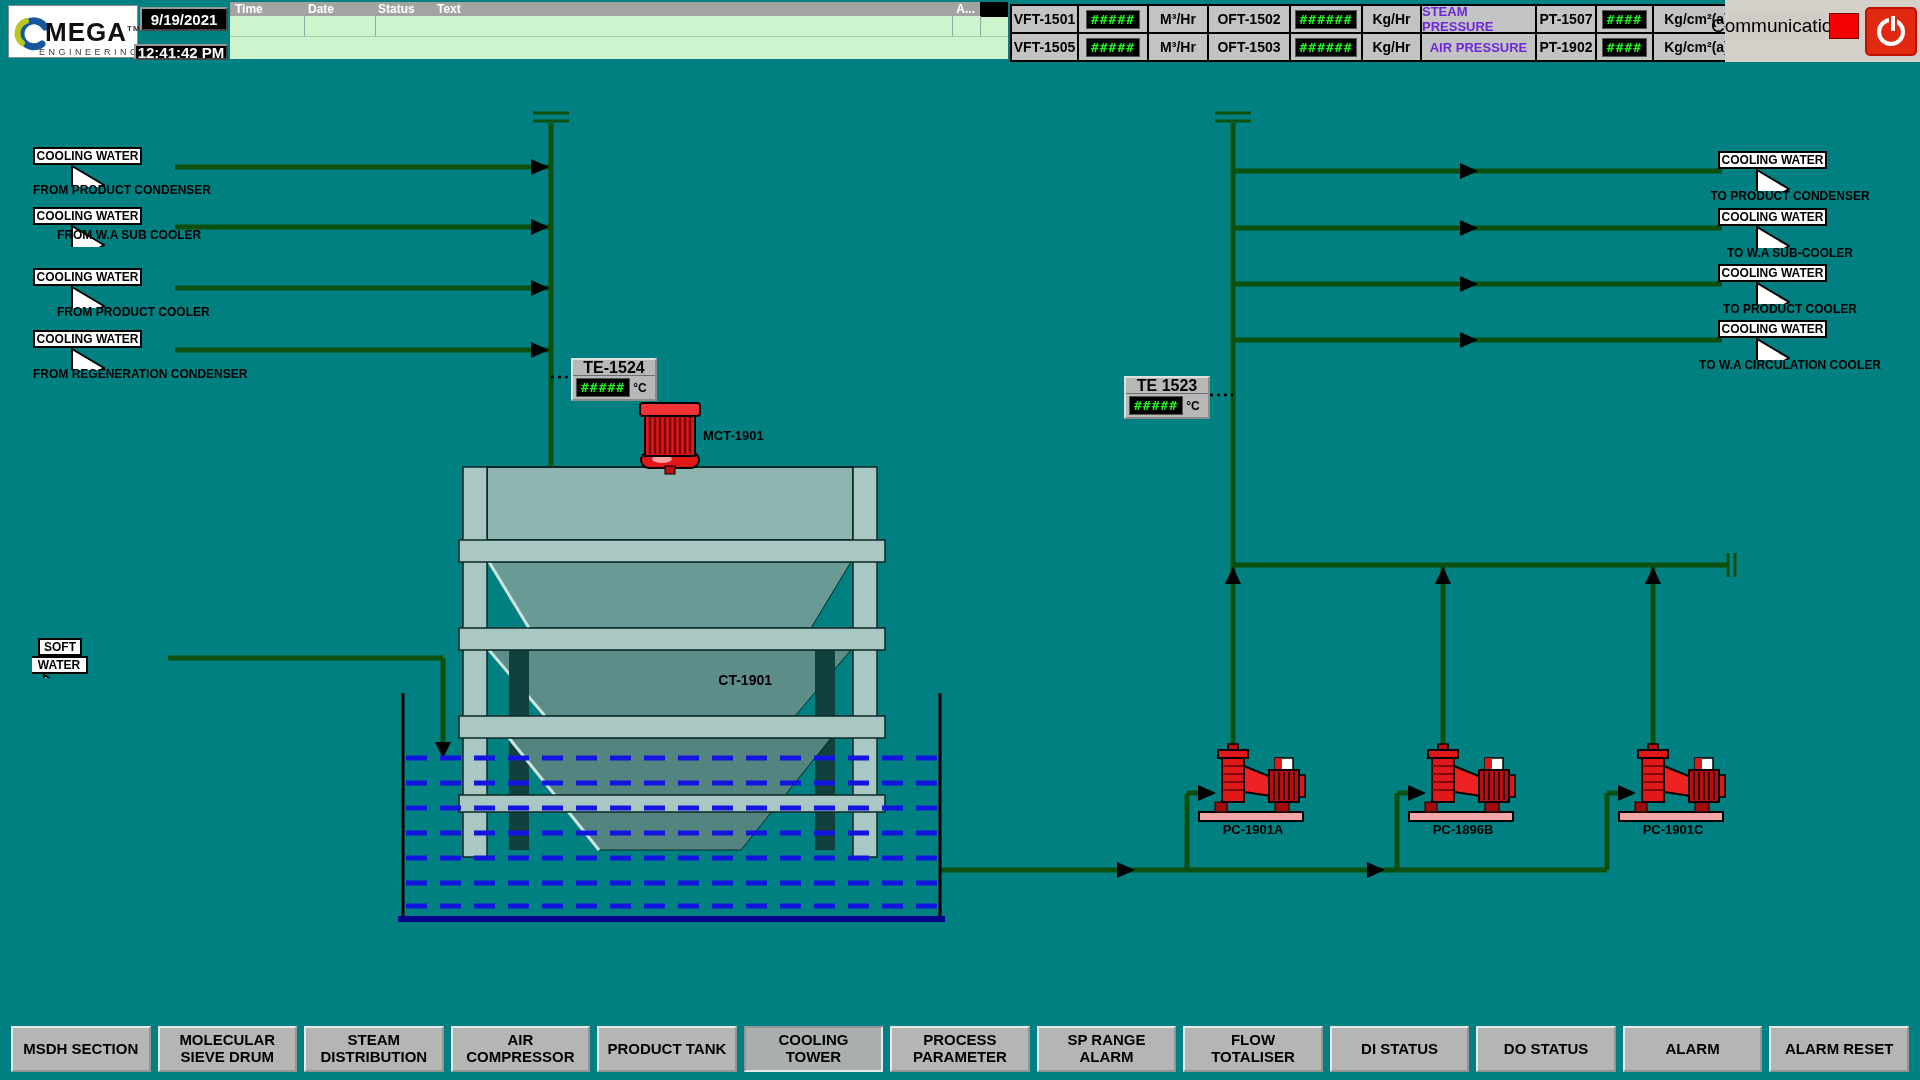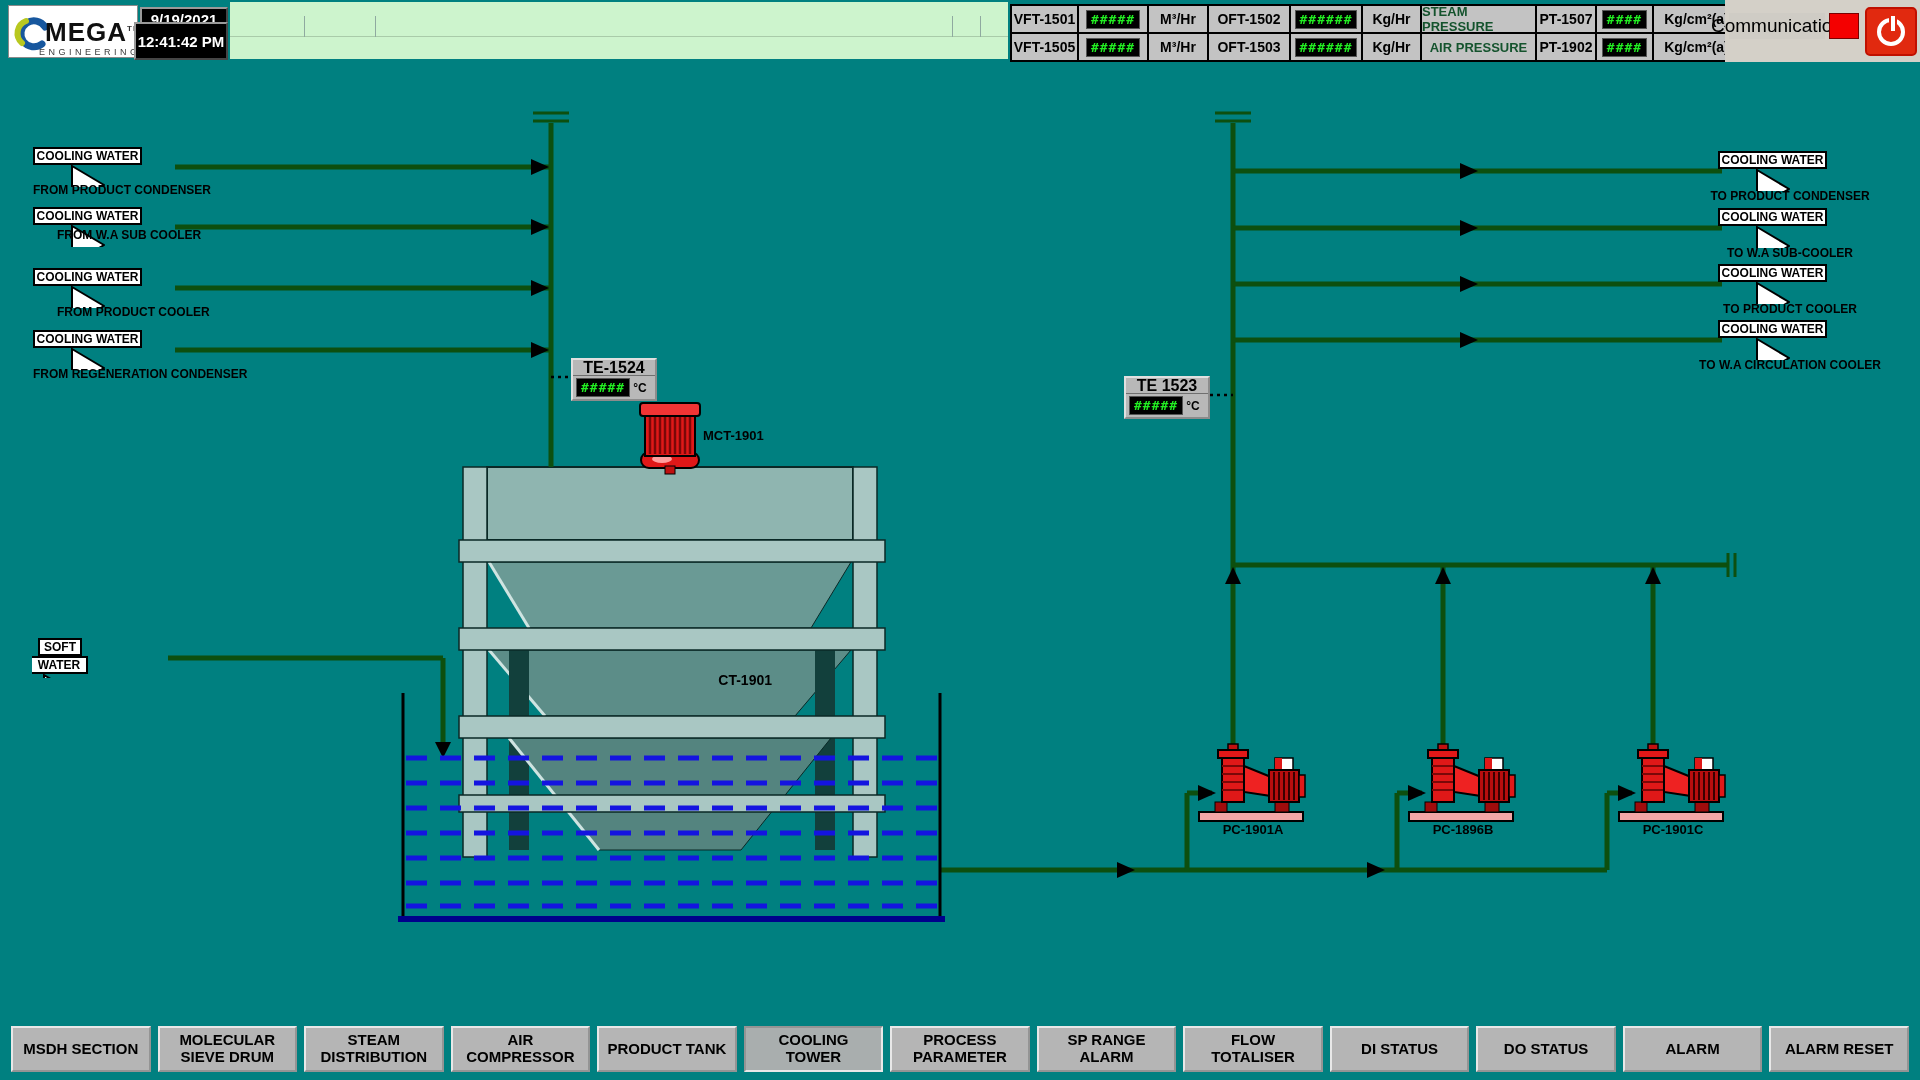--- a/index.html
+++ b/index.html
@@ -9,38 +9,38 @@
 
   
   #top-bar { left:0; top:0; width:1920px; height:62px; background:#008080; }
   #logo-panel { left:8px; top:5px; width:130px; height:53px; background:#ffffff; border:1px solid #8a8a8a; }
   #logo-brand { left:36px; top:11px; font-weight:bold; font-size:26px; letter-spacing:1px; color:#101010; }
   #logo-tm { font-size:8px; vertical-align:super; color:#333;margin-top:20px; }
   #logo-sub { left:30px; top:41px; font-size:9px; letter-spacing:3.5px; color:#3a3a3a; }
   .clock-box { background:#000; border:2px outset #9a9a9a; color:#fff; font-weight:bold;
                font-size:15px; display:flex; align-items:center; justify-content:center; }
   #date-box { left:140px; top:7px; width:88px; height:24px; }
-  #time-box { left:134px; top:22px; width:94px; height:38px; }
+  #time-box { left:134px; top:44px; width:94px; height:16px; }
 
   
   #alarm-banner { left:230px; top:2px; width:778px; height:57px; background:#cdf4cd; }
   #banner-header { left:0; top:0; width:778px; height:14px; background:#a3a3a3; }
   .bh-label { position:absolute; top:0px; color:#ffffff; font-weight:bold; font-size:12px; line-height:14px; }
   #banner-blackbox { left:750px; top:0px; width:28px; height:15px; background:#000; }
   #banner-row1 { left:0; top:14px; width:778px; height:21px; border-bottom:1px solid #a9cba9; }
   .row-sep { position:absolute; top:0; width:1px; height:21px; background:#8fa9a0; }
   #banner-row2 { left:0; top:36px; width:778px; height:21px; }
 
   
   #instr-grid { left:1010px; top:4px; display:grid;
       grid-template-columns:65px 68px 58px 80px 70px 57px 113px 58px 55px 85px;
       grid-template-rows:26px 26px; gap:2px; background:#000; border:2px solid #000; }
   .cell { background:#c3c3c3; display:flex; align-items:center; justify-content:center;
           font-weight:bold; font-size:14px; color:#000; }
-  .cell.red { color:#14532d; font-size:13px; }
+  .cell.red { color:#6d28d9; font-size:13px; }
   .led { background:#000; color:#22ee22; font-family:"DejaVu Sans Mono", monospace;
          font-weight:bold; font-size:13px; padding:1px 4px; border:1px solid #555; letter-spacing:1px; }
 
   
   #right-panel { left:1725px; top:0; width:195px; height:62px; background:#d4d0c8; }
   #comm-label { left:4px; top:13px; width:96px; height:26px; background:#cfccc5;
                 font-weight:normal; font-size:19px; display:flex; align-items:center; justify-content:center; }
   #comm-indicator { left:104px; top:13px; width:30px; height:26px; background:#f40000; border:1px solid #7a0000; }
   #power-btn { left:140px; top:7px; width:52px; height:49px; background:#e1290f; border:2px solid #c01000;
                border-radius:5px; display:flex; align-items:center; justify-content:center; cursor:pointer; }
@@ -187,20 +187,28 @@
       <path d="M10 30 A13 13 0 0 1 14 8" fill="none" stroke="#b8c820" stroke-width="6" stroke-linecap="round"></path>
     </svg>
     <span class="abs" id="logo-brand"><span>MEGA</span><span id="logo-tm">TM</span></span>
     <span class="abs" id="logo-sub">ENGINEERING</span>
   </div>
 
   <div class="abs clock-box" id="date-box">9/19/2021</div>
   <div class="abs clock-box" id="time-box">12:41:42 PM</div>
 
   <div class="abs" id="alarm-banner">
+    <div class="abs" id="banner-header">
+      <span class="bh-label" style="left:5px">Time</span>
+      <span class="bh-label" style="left:78px">Date</span>
+      <span class="bh-label" style="left:148px">Status</span>
+      <span class="bh-label" style="left:207px">Text</span>
+      <span class="bh-label" style="left:700px;width:45px;text-align:right">A...</span>
+      <div class="abs" id="banner-blackbox"></div>
+    </div>
     <div class="abs" id="banner-row1">
       <div class="row-sep" style="left:74px"></div>
       <div class="row-sep" style="left:145px"></div>
       <div class="row-sep" style="left:722px"></div>
       <div class="row-sep" style="left:750px"></div>
     </div>
     <div class="abs" id="banner-row2"></div>
   </div>
 
   <div class="abs" id="instr-grid">

